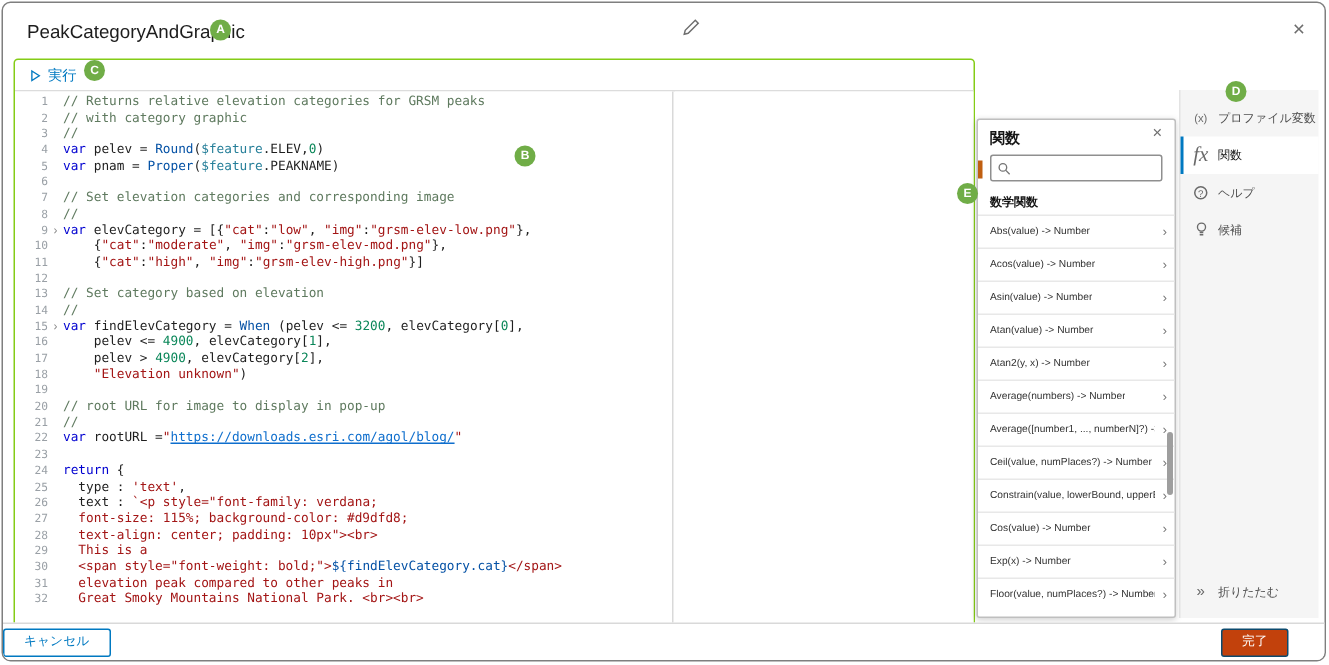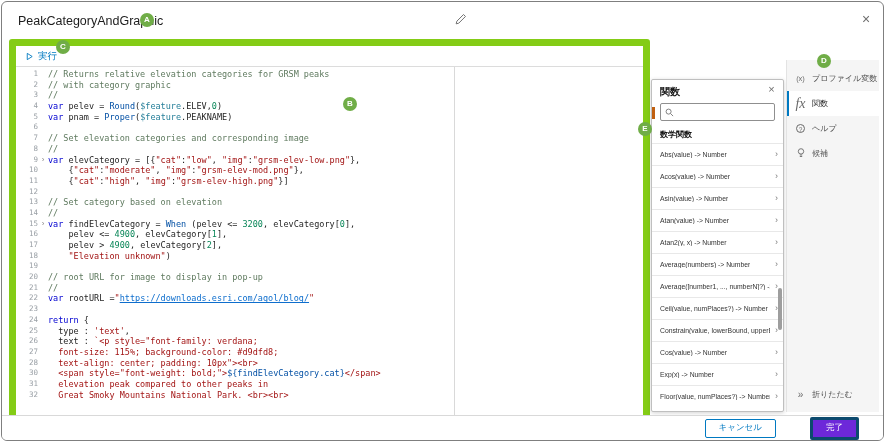--- a/index.html
+++ b/index.html
@@ -9,21 +9,21 @@
 
   
   .titlebar{position:absolute;left:0;top:0;right:0;height:38px;}
   .title{position:absolute;left:16px;top:12px;font-size:12.5px;color:#1c1c1c;}
   .pencil-btn{position:absolute;left:452px;top:10px;width:16px;height:16px;cursor:pointer;}
   .close-btn{position:absolute;right:8px;top:8px;width:18px;height:18px;font-size:14px;
     color:#6e6e6e;text-align:center;line-height:18px;cursor:pointer;}
 
   
   .left-pane{position:absolute;left:7px;top:37px;width:641px;height:384px;background:#fff;
-    border:7px solid #84cc16;border-radius:3px;box-sizing:border-box;padding-left:16px;}
+    border:1px solid #84cc16;border-radius:3px;box-sizing:border-box;padding-left:16px;}
   .toolbar{position:absolute;left:0;top:0;right:0;height:21px;border-bottom:1px solid #dcdcdc;
     display:flex;align-items:center;padding-left:9px;gap:4px;box-sizing:border-box;}
   .run-label{font-size:9.5px;color:#0079c1;}
   .editor{position:absolute;left:0;top:21px;bottom:0;width:439px;border-right:1px solid #d9d9d9;
     overflow:hidden;padding-top:2px;box-sizing:border-box;background:#fff;}
   .editor-empty{position:absolute;left:440px;top:21px;right:0;bottom:0;background:#fff;}
   .code-row{display:flex;height:10.7px;line-height:10.7px;white-space:pre;}
   .gutter-num{width:22px;text-align:right;color:#9aa0a6;font-family:"DejaVu Sans Mono","Liberation Mono",monospace;
     font-size:7.5px;flex:none;}
   .fold{width:10px;text-align:center;color:#8a8a8a;font-size:8px;flex:none;}
@@ -61,24 +61,24 @@
   .sb-icon{width:13px;flex:none;text-align:center;color:#6a6a6a;font-size:7.5px;}
   .sb-icon.fx{font-style:italic;font-family:"Liberation Serif","DejaVu Serif",serif;font-size:14px;}
   .help-circle{display:inline-block;width:9px;height:9px;border:1px solid #6a6a6a;border-radius:50%;
     font-size:6.5px;line-height:9px;text-align:center;color:#6a6a6a;box-sizing:border-box;}
   .sb-collapse{position:absolute;left:0;right:0;bottom:8px;height:20px;display:flex;align-items:center;
     padding-left:7px;gap:5px;font-size:8px;color:#4f4f4f;cursor:pointer;}
   .collapse-icon{font-size:10px;color:#6a6a6a;width:13px;text-align:center;}
 
   
   .footer{position:absolute;left:0;right:0;bottom:0;height:24px;border-top:1px solid #d9d9d9;
-    display:flex;justify-content:flex-end;align-items:center;gap:2px;padding-right:24px;background:#fff;}
+    display:flex;justify-content:space-between;align-items:center;gap:2px;padding-right:24px;background:#fff;}
   .btn{height:17px;padding:0 13px;font-size:8.5px;border-radius:2px;display:flex;align-items:center;cursor:pointer;}
   .btn-cancel{color:#0079c1;border:1px solid #0079c1;background:#fff;}
-  .btn-done{color:#fff;border:3px solid #0c4a6e;background:#6d28d9;margin-left:32px;}
+  .btn-done{color:#fff;border:1px solid #0c4a6e;background:#c2410c;margin-left:32px;}
 
   
   .badge{position:absolute;width:14px;height:14px;border-radius:50%;background:#70ad47;color:#fff;
     font-size:8px;font-weight:bold;text-align:center;line-height:14px;z-index:20;}
 </style>
 </head>
 <body>
 
 <div class="dialog">
 
@@ -124,20 +124,21 @@
           <div class="code-row"><span class="gutter-num">19</span><span class="fold"></span><span class="code-text"></span></div>
           <div class="code-row"><span class="gutter-num">20</span><span class="fold"></span><span class="code-text"><span class="tok-com">// root URL for image to display in pop-up</span></span></div>
           <div class="code-row"><span class="gutter-num">21</span><span class="fold"></span><span class="code-text"><span class="tok-com">//</span></span></div>
           <div class="code-row"><span class="gutter-num">22</span><span class="fold"></span><span class="code-text"><span class="tok-kw">var</span> rootURL =<span class="tok-str">"</span><span class="tok-link">https://downloads.esri.com/agol/blog/</span><span class="tok-str">"</span></span></div>
           <div class="code-row"><span class="gutter-num">23</span><span class="fold"></span><span class="code-text"></span></div>
           <div class="code-row"><span class="gutter-num">24</span><span class="fold"></span><span class="code-text"><span class="tok-kw">return</span> {</span></div>
           <div class="code-row"><span class="gutter-num">25</span><span class="fold"></span><span class="code-text">  type : <span class="tok-str">'text'</span>,</span></div>
           <div class="code-row"><span class="gutter-num">26</span><span class="fold"></span><span class="code-text">  text : <span class="tok-str">`&lt;p style="font-family: verdana;</span></span></div>
           <div class="code-row"><span class="gutter-num">27</span><span class="fold"></span><span class="code-text"><span class="tok-str">  font-size: 115%; background-color: #d9dfd8;</span></span></div>
           <div class="code-row"><span class="gutter-num">28</span><span class="fold"></span><span class="code-text"><span class="tok-str">  text-align: center; padding: 10px"&gt;&lt;br&gt;</span></span></div>
+          <div class="code-row"><span class="gutter-num">29</span><span class="fold"></span><span class="code-text"><span class="tok-str">  This is a</span></span></div>
           <div class="code-row"><span class="gutter-num">30</span><span class="fold"></span><span class="code-text"><span class="tok-str">  &lt;span style="font-weight: bold;"&gt;</span><span class="tok-interp">${findElevCategory.cat}</span><span class="tok-str">&lt;/span&gt;</span></span></div>
           <div class="code-row"><span class="gutter-num">31</span><span class="fold"></span><span class="code-text"><span class="tok-str">  elevation peak compared to other peaks in</span></span></div>
           <div class="code-row"><span class="gutter-num">32</span><span class="fold"></span><span class="code-text"><span class="tok-str">  Great Smoky Mountains National Park. &lt;br&gt;&lt;br&gt;</span></span></div>
         </div>
     </div>
     <div class="editor-empty"></div>
   </div>
 
   <div class="fn-panel">
     <div class="fn-header">

